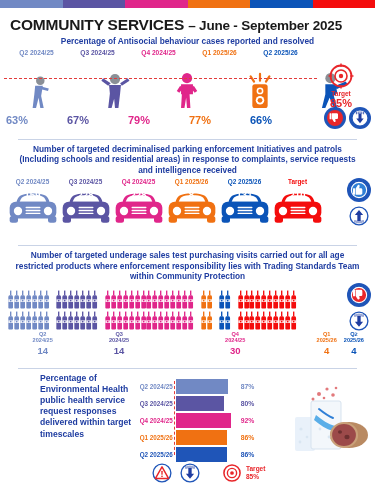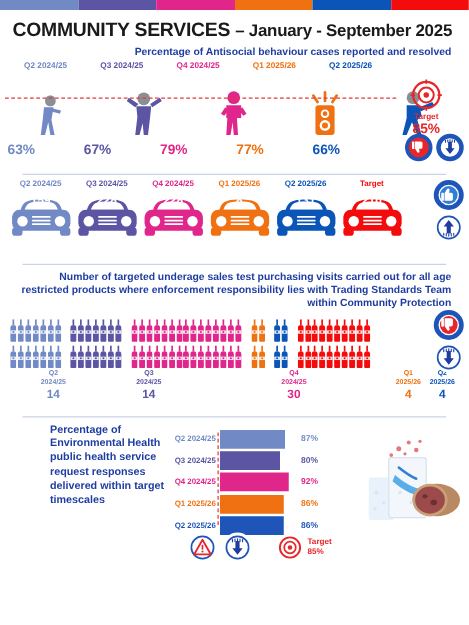--- a/index.html
+++ b/index.html
@@ -18,21 +18,21 @@
   
   .header{
     padding:8px 10px 2px 10px;
     font-size:15.5px;font-weight:bold;color:#1a1a1a;
     letter-spacing:-0.2px;white-space:nowrap;
   }
   .header .thin{font-weight:bold;font-size:13.5px;}
 
   
   .sect-title{
-    text-align:right;color:#1f3da1;font-weight:bold;
+    text-align:center;color:#1f3da1;font-weight:bold;
     font-size:8.3px;line-height:10.5px;padding:0 14px;
   }
   .divider{height:1px;background:#c9d3e6;margin:5px 18px 4px 18px;}
 
   
   .sec1{position:relative;height:85px;margin-top:2px;}
   .qlabels{display:flex;padding:0 6px;}
   .qlabels span{flex:1;text-align:center;font-size:6.6px;font-weight:bold;}
   .people-row{position:relative;display:flex;padding:0 6px;height:58px;align-items:flex-end;}
   .people-row .fig{flex:1;display:flex;justify-content:center;align-items:flex-end;height:56px;}
@@ -99,21 +99,21 @@
       <div style="background: rgb(113, 137, 196); flex: 1 1 0%;"></div>
       <div style="background: rgb(91, 85, 163); flex: 1 1 0%;"></div>
       <div style="background: rgb(224, 38, 138); flex: 1 1 0%;"></div>
       <div style="background: rgb(240, 113, 18); flex: 1 1 0%;"></div>
       <div style="background: rgb(11, 84, 184); flex: 1 1 0%;"></div>
       <div style="background: rgb(244, 12, 12); flex: 1 1 0%;"></div>
     </div>
 
   <div class="header">
     <span>COMMUNITY SERVICES</span>
-    <span class="thin">– January - September 2025</span>
+    <span class="thin">– June - September 2025</span>
   </div>
 
   <div class="sect-title">Percentage of Antisocial behaviour cases reported and resolved</div>
 
   <div class="sec1">
     <div class="qlabels" id="s1-labels">
         <span style="color: rgb(113, 137, 196);">Q2 2024/25</span>
         <span style="color: rgb(91, 85, 163);">Q3 2024/25</span>
         <span style="color: rgb(224, 38, 138);">Q4 2024/25</span>
         <span style="color: rgb(240, 113, 18);">Q1 2025/26</span>
@@ -199,20 +199,21 @@
             <circle cx="9" cy="9" r="8" fill="#ffffff" stroke="#1f55b8" stroke-width="1.2"></circle>
             <path d="M9 14.2 5.3 9.6h2.2V4.4h3v5.2h2.2z" fill="#1f3da1"></path>
             <path d="M5.4 3.3v1.6M7.2 2.9v1.7M9 2.7v1.6M10.8 2.9v1.7M12.6 3.3v1.6" stroke="#1f3da1" stroke-width="0.8" stroke-linecap="round"></path>
           </svg>
       </span>
     </div>
   </div>
 
   <div class="divider"></div>
 
+  <div class="sect-title">Number of targeted decriminalised parking enforcement Initiatives and patrols (Including schools and residential areas) in response to complaints, service requests and intelligence received</div>
 
   <div class="sec2" style="margin-top:3px;">
     <div class="car-labels" id="s2-labels">
         <span style="color: rgb(113, 137, 196);">Q2 2024/25</span>
         <span style="color: rgb(91, 85, 163);">Q3 2024/25</span>
         <span style="color: rgb(224, 38, 138);">Q4 2024/25</span>
         <span style="color: rgb(240, 113, 18);">Q1 2025/26</span>
         <span style="color: rgb(11, 84, 184);">Q2 2025/26</span>
         <span style="color: rgb(244, 12, 12);">Target</span>
       </div>

